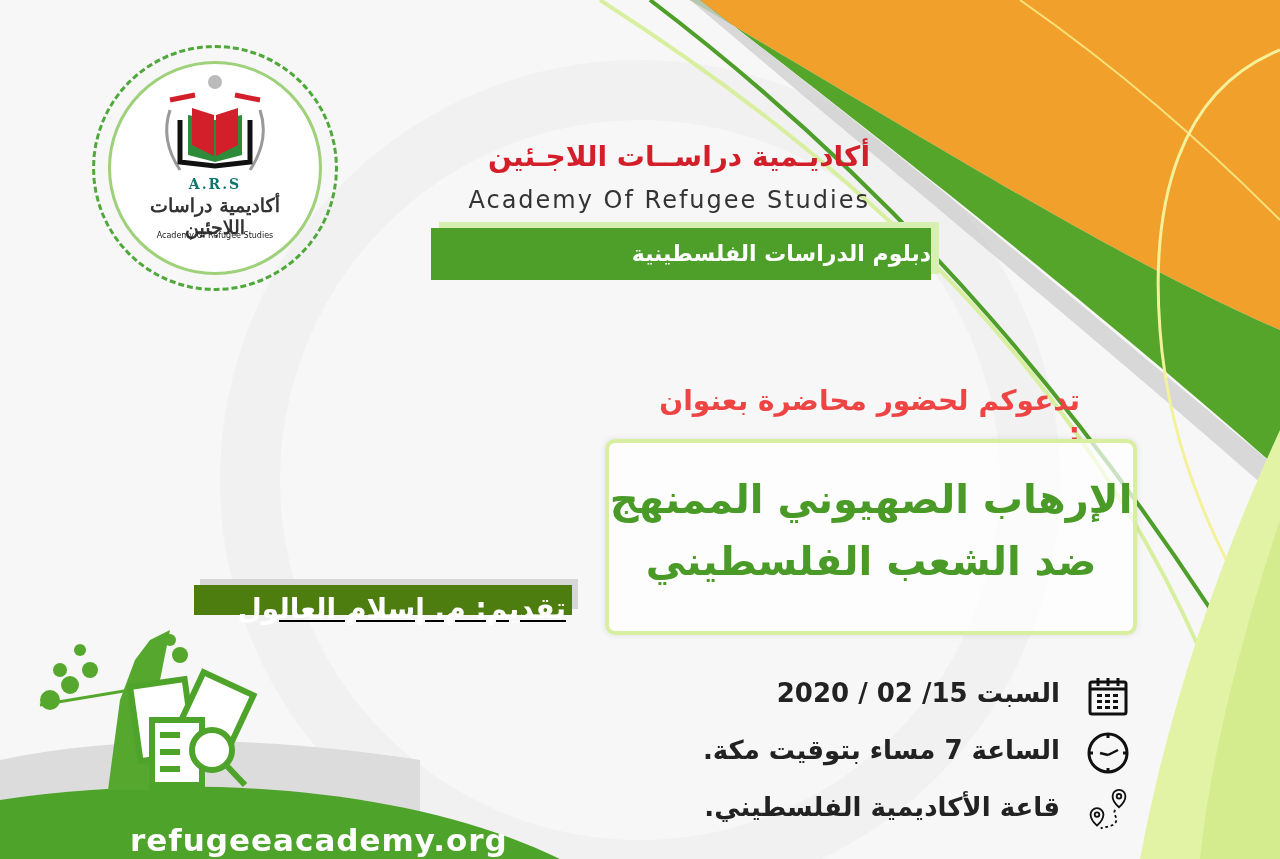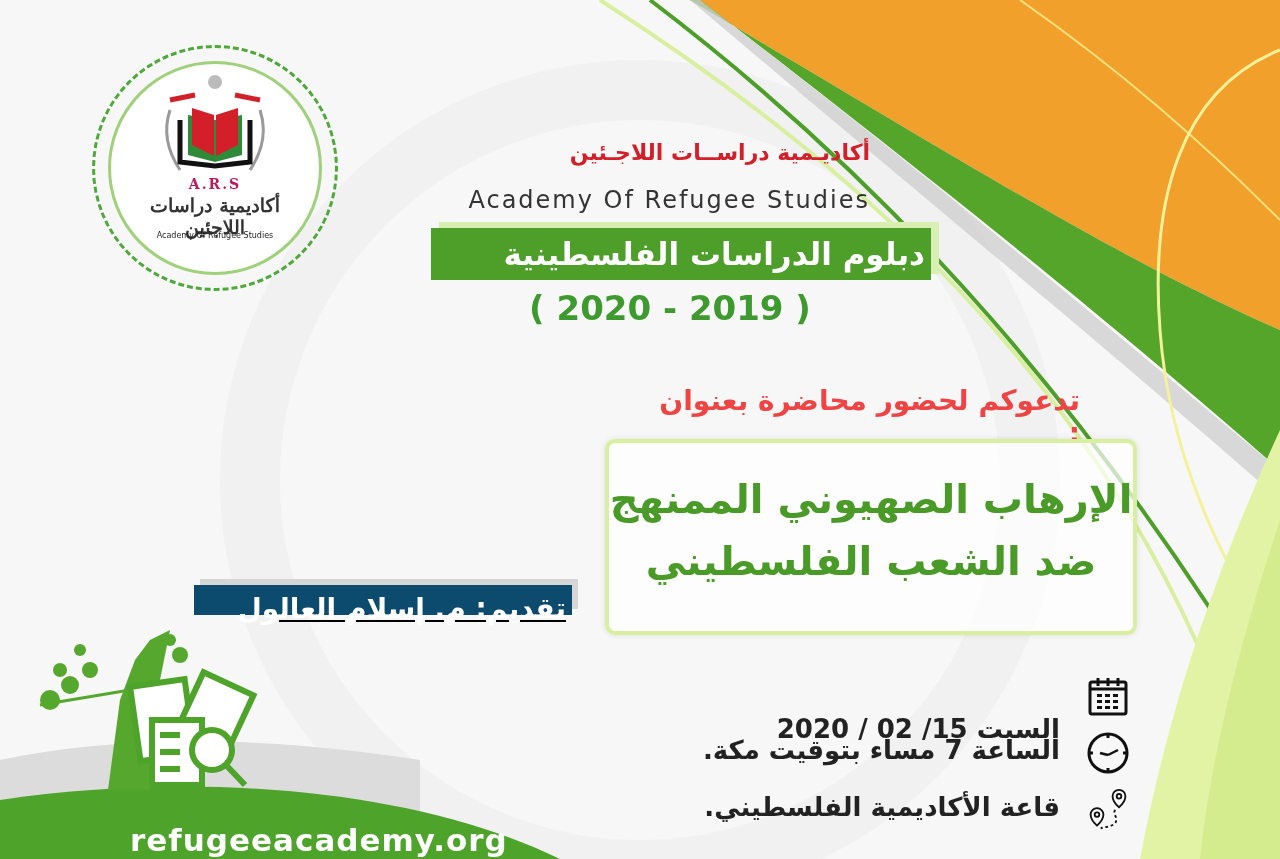--- a/index.html
+++ b/index.html
@@ -2,34 +2,34 @@
 <html><head>
 <meta charset="utf-8">
 <style>
   html,body{margin:0;padding:0;}
   body{width:1280px;height:859px;overflow:hidden;background:#f6f6f6;font-family:"DejaVu Sans",sans-serif;}
   .stage{position:relative;width:1280px;height:859px;overflow:hidden;background:#f7f7f7;}
   .bg-svg{position:absolute;left:0;top:0;width:1280px;height:859px;}
   .abs{position:absolute;}
   .logo-ring{left:92px;top:45px;width:246px;height:246px;border-radius:50%;border:3px dashed #4fa83a;box-sizing:border-box;}
   .logo-inner{left:108px;top:61px;width:214px;height:214px;border-radius:50%;border:3px solid #9fd07a;background:#fff;box-sizing:border-box;}
-  .logo-ars{left:180px;top:176px;width:70px;text-align:center;font-family:"DejaVu Serif",serif;font-weight:bold;color:#be185d;font-size:14px;letter-spacing:2px;}
+  .logo-ars{left:180px;top:176px;width:70px;text-align:center;font-family:"DejaVu Serif",serif;font-weight:bold;color:#0f766e;font-size:14px;letter-spacing:2px;}
   .logo-ar{left:140px;top:194px;width:150px;text-align:center;font-family:"DejaVu Serif",serif;font-size:19px;color:#333;font-weight:bold;direction:rtl;}
   .logo-en{left:140px;top:231px;width:150px;text-align:center;font-size:8px;color:#222;}
-  .org-ar{left:440px;top:140px;width:430px;text-align:right;color:#d21f2a;font-size:22px;font-weight:bold;direction:rtl;}
+  .org-ar{left:440px;top:140px;width:430px;text-align:right;color:#d21f2a;font-size:28px;font-weight:bold;direction:rtl;}
   .org-en{left:440px;top:186px;width:430px;text-align:right;color:#333;font-size:24px;letter-spacing:2px;}
   .diploma{left:431px;top:228px;width:500px;height:52px;background:#4e9e2a;box-shadow:8px -6px 0 #d8efb2;}
-  .diploma span{display:block;text-align:right;color:#fff;font-size:31px;font-weight:bold;line-height:52px;padding-right:6px;direction:rtl;}
+  .diploma span{display:block;text-align:right;color:#fff;font-size:22px;font-weight:bold;line-height:52px;padding-right:0;direction:rtl;}
   .years{left:520px;top:288px;width:300px;text-align:center;color:#3e9a2e;font-size:34px;font-weight:bold;}
   .invite{left:640px;top:384px;width:440px;text-align:right;color:#ef4444;font-size:28px;font-weight:bold;direction:rtl;}
   .title-box{left:605px;top:439px;width:532px;height:196px;border:4px solid #d7ef9f;border-radius:10px;background:rgba(255,255,255,.7);box-sizing:border-box;box-shadow:0 0 6px rgba(0,0,0,.1);}
   .title-l1,.title-l2{left:605px;width:532px;text-align:center;color:#4a9a27;font-size:40px;font-weight:bold;direction:rtl;}
   .title-l1{top:476px;}
   .title-l2{top:538px;}
-  .presenter{left:194px;top:585px;width:378px;height:30px;background:#0c4a6e;box-shadow:6px -6px 0 #d6d6d6;text-decoration:underline;}
+  .presenter{left:194px;top:585px;width:378px;height:30px;background:#4d7c0f;box-shadow:6px -6px 0 #d6d6d6;text-decoration:underline;}
   .presenter span{display:block;text-align:right;color:#fff;font-size:28px;font-weight:bold;line-height:48px;padding-right:6px;direction:rtl;}
   .detail{right:220px;width:420px;text-align:right;color:#222;font-size:26px;font-weight:bold;direction:rtl;}
   .icon{position:absolute;left:1086px;width:44px;height:44px;}
   .url{left:130px;top:822px;width:280px;text-align:center;color:#fff;font-size:31px;font-weight:bold;letter-spacing:1px;}
 </style>
 </head>
 <body>
 
 <div class="stage">
 
@@ -96,32 +96,31 @@
   <div class="abs logo-ars">A.R.S</div>
   <div class="abs logo-ar">أكاديمية دراسات اللاجئين</div>
   <div class="abs logo-en">Academy Of Refugee Studies</div>
 
   <div class="abs org-ar">أكاديـمية دراســات اللاجـئين</div>
   <div class="abs org-en">Academy Of Refugee Studies</div>
 
   <div class="abs diploma">
     <span>دبلوم الدراسات الفلسطينية</span>
   </div>
-  <div class="abs years">( 2020 - 2019 )</div>
 
   <div class="abs invite">تدعوكم لحضور محاضرة بعنوان :</div>
   <div class="abs title-box"></div>
   <div class="abs title-l2">ضد الشعب الفلسطيني</div>
   <div class="abs title-l1">الإرهاب الصهيوني الممنهج</div>
 
   <div class="abs presenter">
     <span>تقديم: م. إسلام العالول</span>
   </div>
 
-  <div class="abs detail" style="top:714px">السبت 15/ 02 / 2020</div>
+  <div class="abs detail" style="top:678px">السبت 15/ 02 / 2020</div>
   <div class="abs detail" style="top:735px">الساعة 7 مساء بتوقيت مكة.</div>
   <div class="abs detail" style="top:792px">قاعة الأكاديمية الفلسطيني.</div>
 
   <svg class="icon" style="top:674px" viewBox="0 0 44 44">
     <rect x="4" y="8" width="36" height="32" rx="2" fill="none" stroke="#111" stroke-width="3"></rect>
     <line x1="4" y1="15" x2="40" y2="15" stroke="#111" stroke-width="3"></line>
     <line x1="12" y1="4" x2="12" y2="12" stroke="#111" stroke-width="3"></line>
     <line x1="22" y1="4" x2="22" y2="12" stroke="#111" stroke-width="3"></line>
     <line x1="32" y1="4" x2="32" y2="12" stroke="#111" stroke-width="3"></line>
     <g fill="#111">

